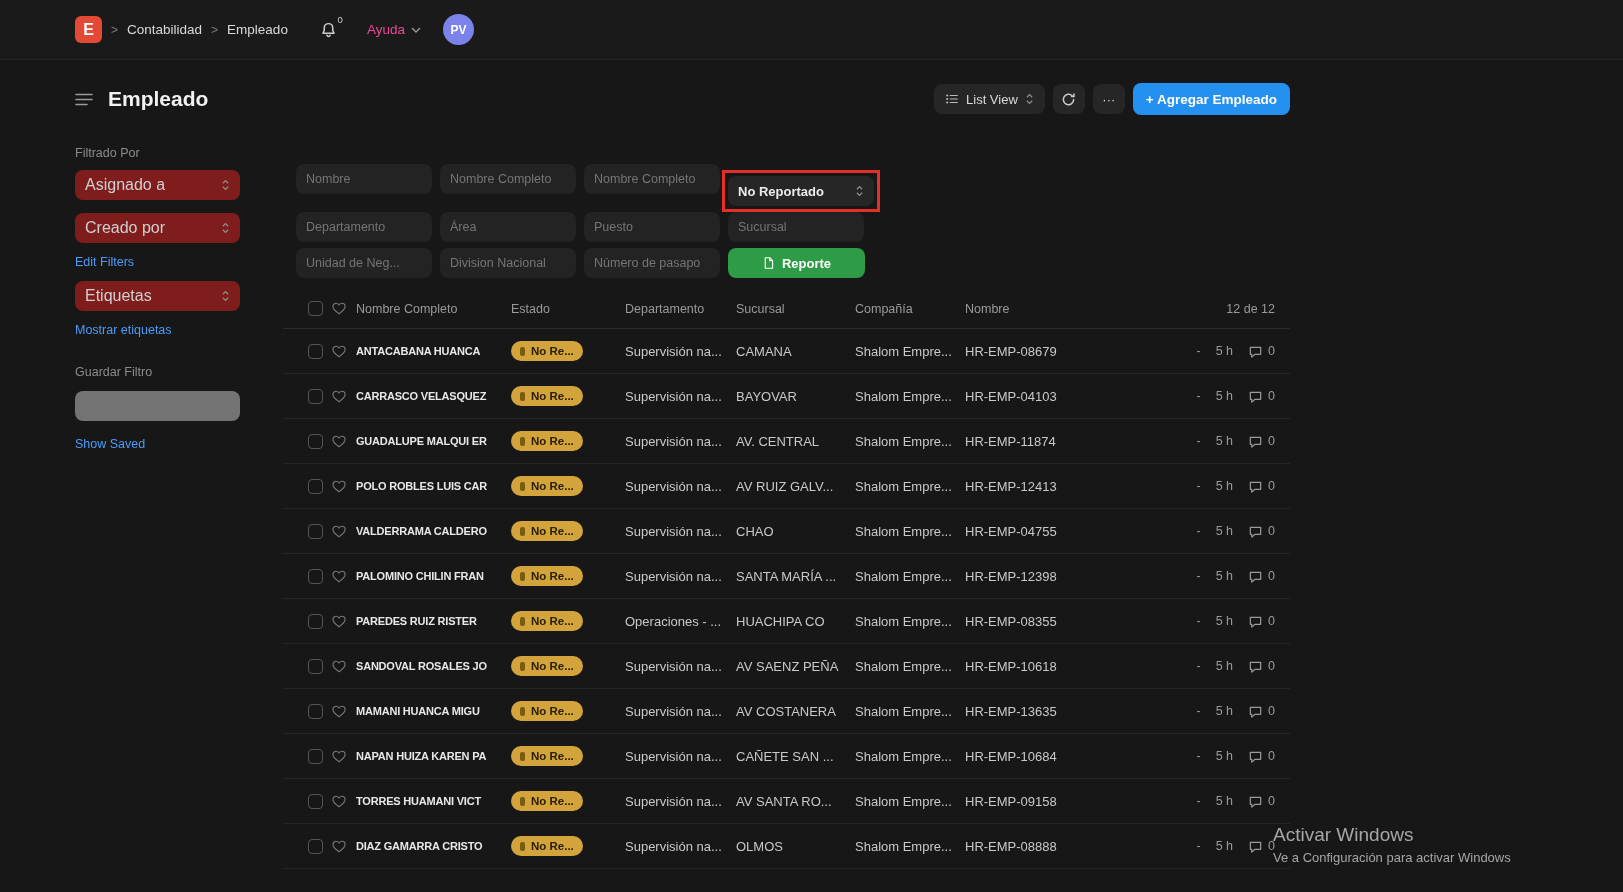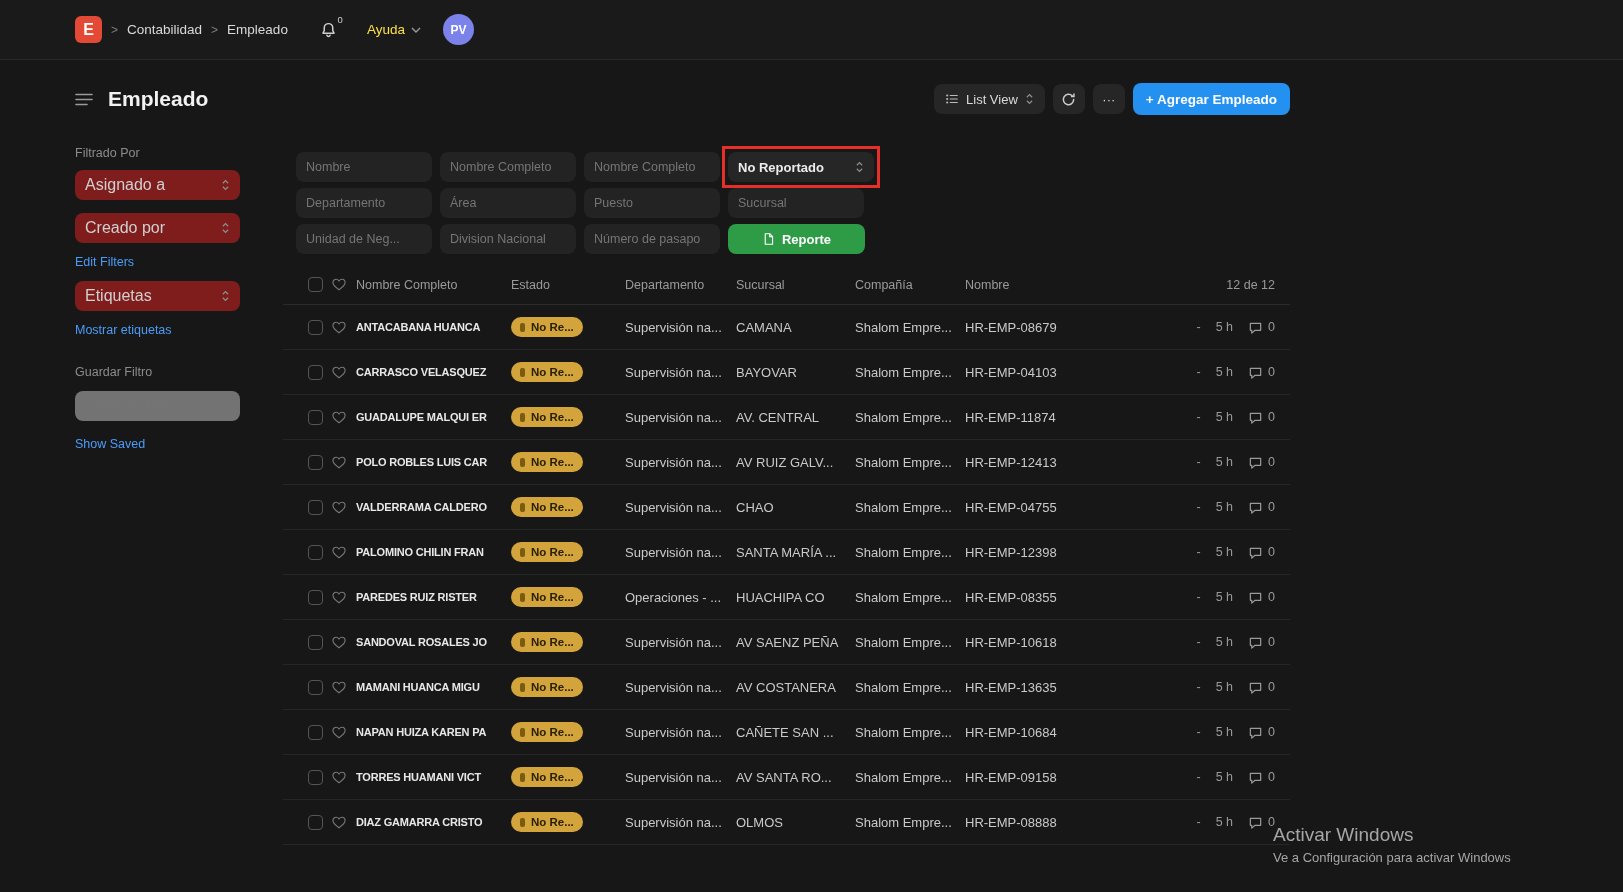--- a/index.html
+++ b/index.html
@@ -11,21 +11,21 @@
   .navbar { height:60px; background:#1a1a1a; border-bottom:1px solid #272727; }
   .nav-inner { width:1215px; margin-left:75px; height:100%; display:flex; align-items:center; }
   .logo { width:27px; height:27px; border-radius:6px; background:#e34935; color:#fff;
     font-weight:bold; font-size:16px; display:flex; align-items:center; justify-content:center; cursor:pointer; }
   .crumb-sep { color:#7e7e7e; font-size:12px; margin:0 9px; }
   .crumb { color:#d9d9d9; font-size:13.5px; cursor:pointer; text-decoration:none; }
   .search { margin-left:auto; width:287px; height:34px; background:#262626; border-radius:8px;
     display:flex; align-items:center; gap:9px; padding:0 12px; color:#8f8f8f; font-size:13px; cursor:text; }
   .bell { position:relative; margin-left:32px; cursor:pointer; display:flex; align-items:center; }
   .ncount { position:absolute; top:-7px; right:-6px; font-size:9.5px; color:#cfcfcf; }
-  .help { display:flex; align-items:center; gap:6px; font-size:13.5px; color:#fde047; margin-left:30px; cursor:pointer; }
+  .help { display:flex; align-items:center; gap:6px; font-size:13.5px; color:#ec4899; margin-left:30px; cursor:pointer; }
   .avatar { width:31px; height:31px; border-radius:50%; background:#7b83eb; color:#fff;
     display:flex; align-items:center; justify-content:center; font-size:12px; font-weight:600; margin-left:22px; cursor:pointer; }
 
   
   .main { width:1215px; margin-left:75px; }
   .title-row { display:flex; align-items:center; margin-top:22px; height:34px; }
   .burger { margin-right:15px; cursor:pointer; display:flex; }
   .page-title { font-size:21px; font-weight:700; color:#f2f2f2; }
   .title-actions { margin-left:auto; display:flex; gap:8px; align-items:center; }
   .btn { background:#262626; border:none; color:#d9d9d9; font-size:13px; border-radius:8px;
@@ -48,21 +48,21 @@
   .side-input::placeholder { color:#757575; }
   .mt10{margin-top:10px;} .mt12{margin-top:12px;} .mt13{margin-top:13px;} .mt16{margin-top:16px;} .mt28{margin-top:28px;}
 
   
   .listarea { width:1007px; margin-left:43px; }
   .filter-panel { padding:6px 0 0 13px; display:flex; flex-direction:column; gap:6px; }
   .filter-row { display:flex; gap:8px; align-items:center; }
   .f-input { width:136px; height:30px; background:#232323; border:none; border-radius:8px;
     padding:0 10px; color:#d0d0d0; font-size:12.5px; font-family:inherit; outline:none; }
   .f-input::placeholder { color:#757575; }
-  .status-wrap { position:relative; }
+  .status-wrap { position:relative;margin-top:24px; }
   .f-select { width:146px; height:30px; background:#262626; border-radius:8px; display:flex;
     align-items:center; justify-content:space-between; padding:0 10px; font-size:13px; color:#ececec;
     font-weight:600; cursor:pointer; }
   .red-box { position:absolute; inset:-6px; border:3px solid #e5302a; pointer-events:none; }
   .row1-right { margin-left:auto; display:flex; gap:15px; margin-right:0; }
 
   
   .grid-cols { display:grid; column-gap:8px; align-items:center;
     grid-template-columns:16px 16px 147px 106px 103px 111px 102px 140px 1fr;
     padding:0 15px 0 25px; }

